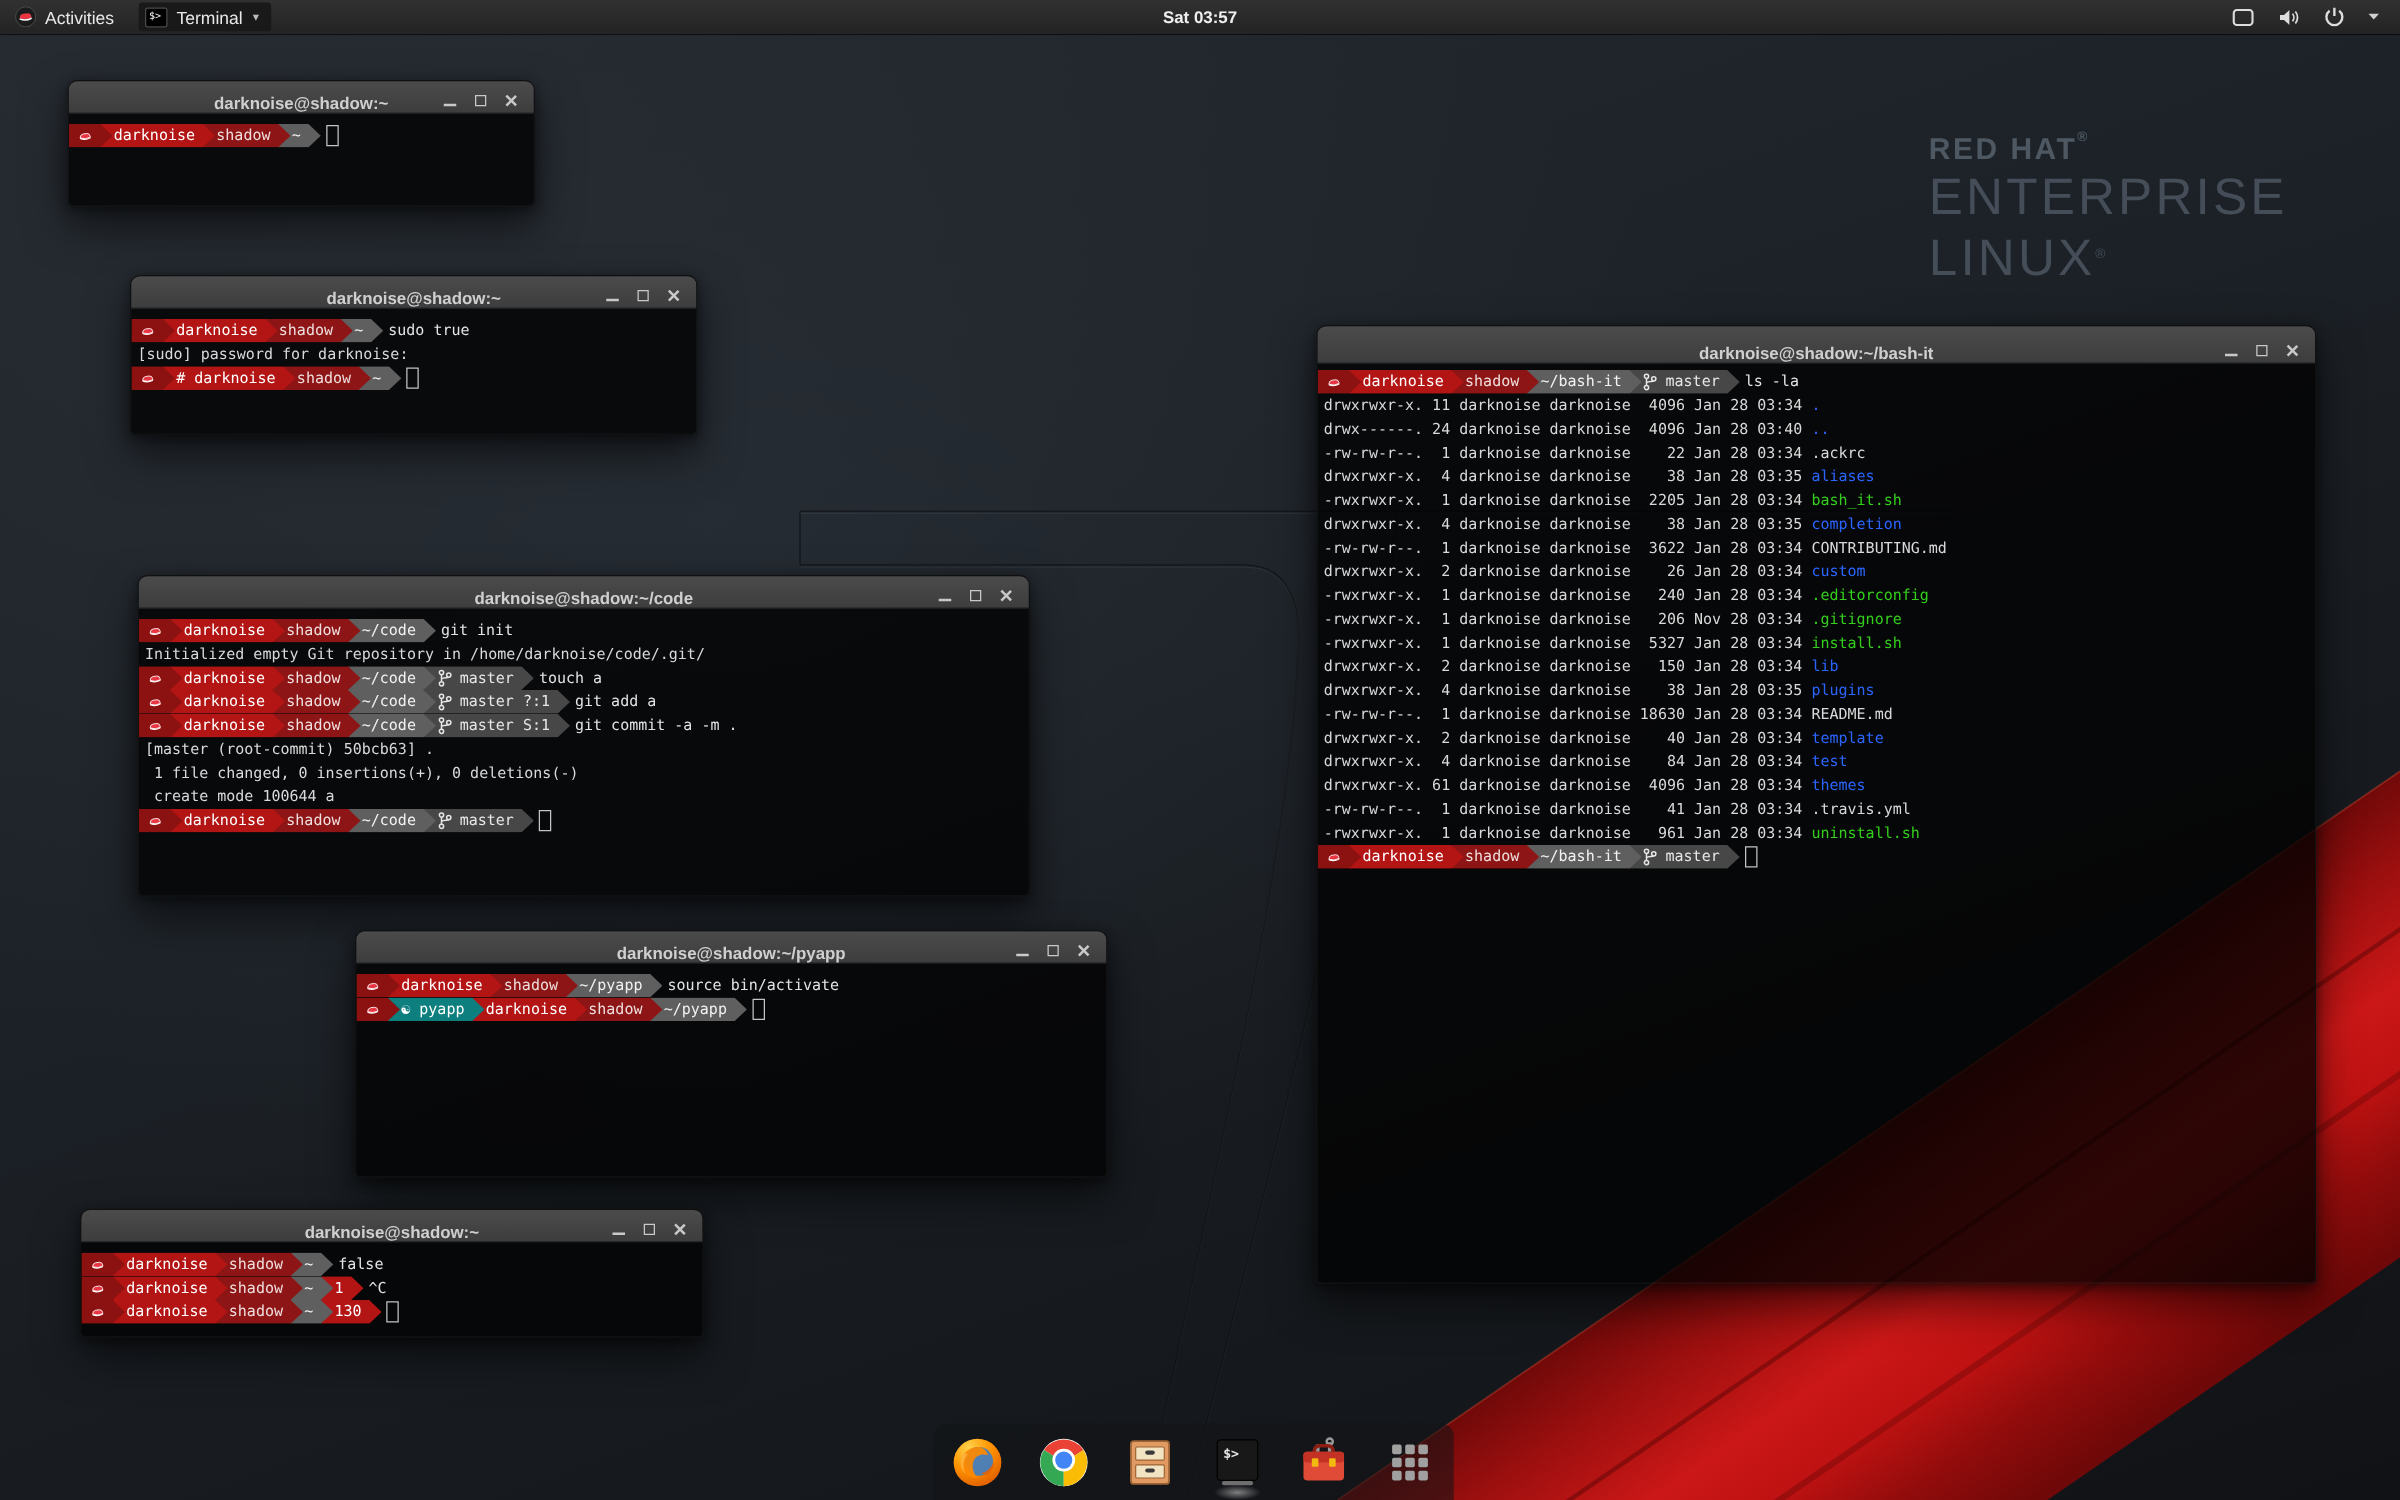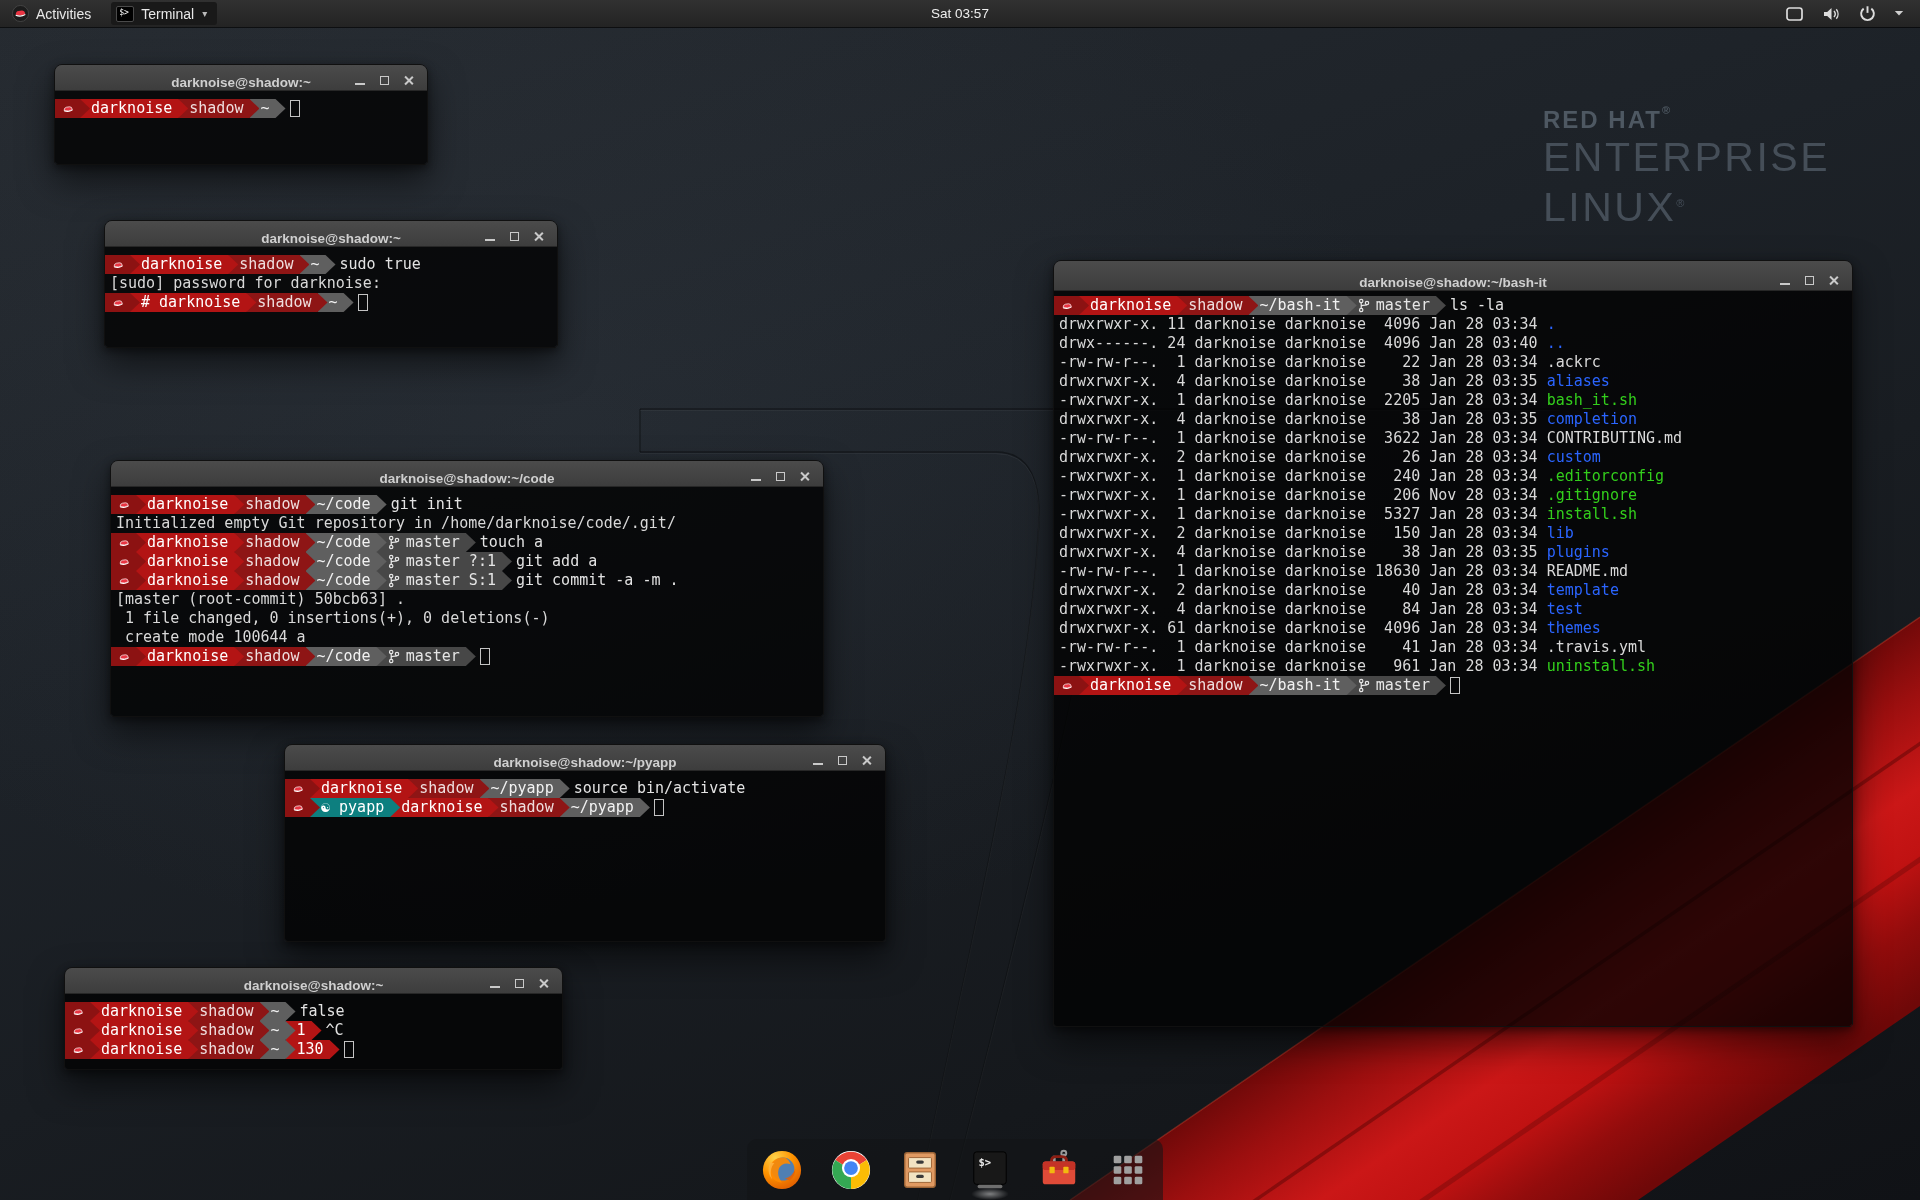--- a/index.html
+++ b/index.html
@@ -20,21 +20,21 @@
     box-shadow: 0 1px 0 rgba(0,0,0,0.65);
     display: flex; align-items: center;
     color: #e8e8e8; font-size: 14px; gap: 32px;
   }
   .tb-left { display: flex; align-items: center; height: 100%; }
   .activities { display: flex; align-items: center; gap: 7px; padding: 0 10px 0 12px; height: 100%; cursor: default; }
   .app-chip { display: flex; align-items: center; gap: 7px; background: #191919; border-radius: 3px; padding: 2px 10px 2px 5px; margin-left: 10px; height: 23px; }
   .mini-term { width: 18px; height: 16px; background: #000; border: 1px solid #4a4a4a; border-radius: 2px;
     font-family: "DejaVu Sans Mono", monospace; font-size: 8px; color: #fff; display: flex; align-items: flex-start; justify-content: flex-start; padding: 1px 0 0 2px; }
   .app-caret { font-size: 10px; color: #bbb; margin-left: 1px; }
-  .tb-clock { position: absolute; left: 0; right: 0; text-align: center; font-weight: 400; font-size: 13.5px; color: #efefef; pointer-events: none; }
+  .tb-clock { position: absolute; left: 0; right: 0; text-align: center; font-weight: 700; font-size: 13.5px; color: #efefef; pointer-events: none; }
   .tb-right { margin-left: auto; display: flex; align-items: center; gap: 18px; padding-right: 16px; height: 100%; }
   .tb-right svg { display: block; }
 
   
   #watermark { position: absolute; left: 1543px; top: 104px; color: #4b545e; user-select: none; }
   #watermark .wm1 { font-size: 24px; font-weight: 700; letter-spacing: 2px; color: #4e5862; }
   #watermark .wm2, #watermark .wm3 { font-size: 41px; font-weight: 400; letter-spacing: 2.5px; color: #454e58; line-height: 46px; }
   #watermark sup { font-size: 11px; vertical-align: 14px; }
 
   
@@ -55,21 +55,21 @@
   .controls { margin-left: auto; display: flex; align-items: center; padding-right: 7px; z-index: 2; }
   .wbtn { width: 24px; height: 20px; display: flex; align-items: center; justify-content: center; cursor: default; }
   .ic-min { width: 10px; height: 2px; background: #c9c9c9; margin-top: 8px; }
   .ic-max { width: 9px; height: 9px; border: 1.5px solid #c9c9c9; }
   .ic-x { position: relative; width: 11px; height: 11px; }
   .ic-x::before, .ic-x::after { content: ""; position: absolute; left: 5px; top: 0; width: 1.6px; height: 11px; background: #c9c9c9; }
   .ic-x::before { transform: rotate(45deg); } .ic-x::after { transform: rotate(-45deg); }
 
   .content {
     position: relative; background: rgba(1,1,1,0.78);
-    font-family: "DejaVu Sans Mono", monospace; font-size: 15px; line-height: 19px;
+    font-family: "DejaVu Sans Mono", monospace; font-size: 12px; line-height: 19px;
     color: #d9d9d9; height: calc(100% - 26px); border-radius: 0 0 3px 3px; overflow: hidden;
   }
   .line { display: flex; height: 19px; align-items: stretch; white-space: pre; }
   .line.out { display: block; padding-left: 5px; }
   .seg { position: relative; display: inline-flex; align-items: center; padding: 0 16px 0 11px; margin-right: -10px;
     clip-path: polygon(0 0, calc(100% - 10px) 0, 100% 50%, calc(100% - 10px) 100%, 0 100%); }
   .s-hat  { background: #8c1212; padding: 0 14px 0 6px; }
   .s-user { background: #b31414; color: #ffffff; }
   .s-host { background: #8e1515; color: #efdede; }
   .s-path { background: #5f5f5f; color: #f2f2f2; }

